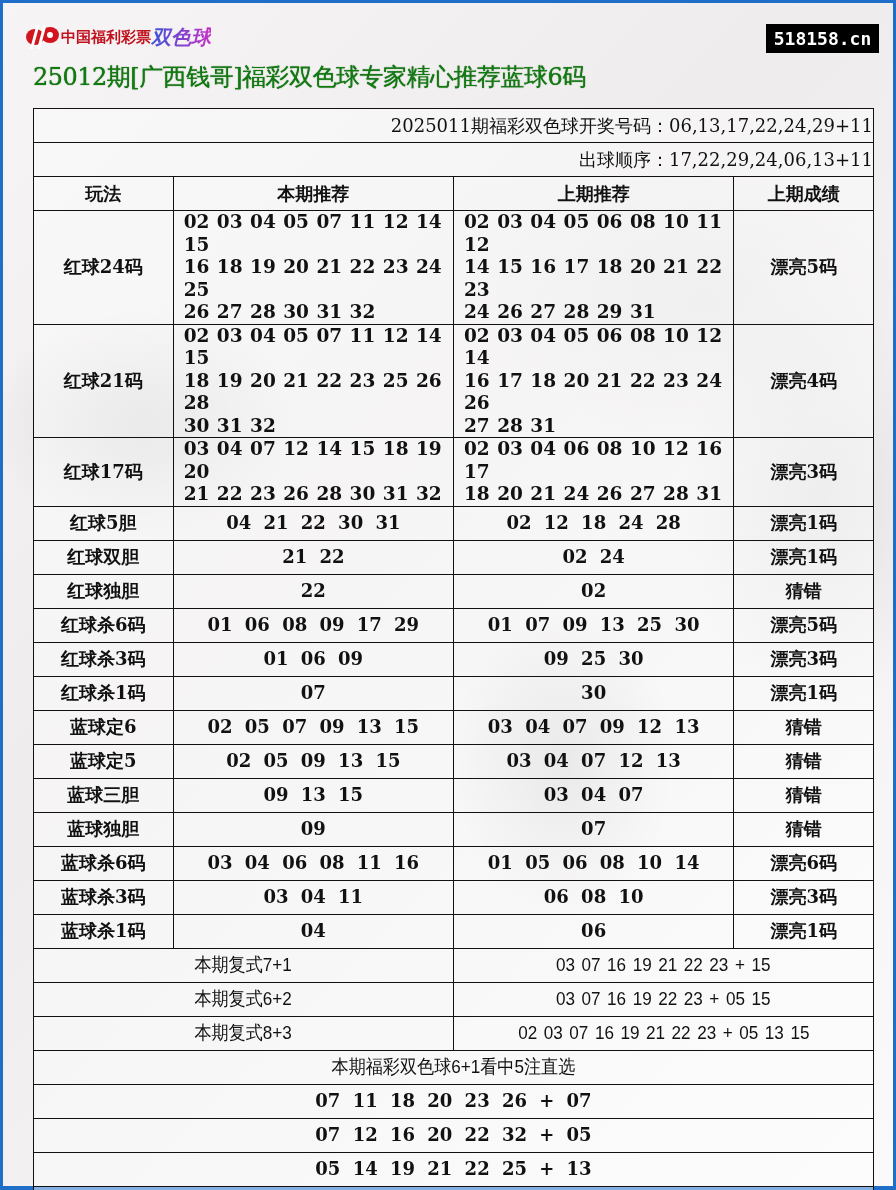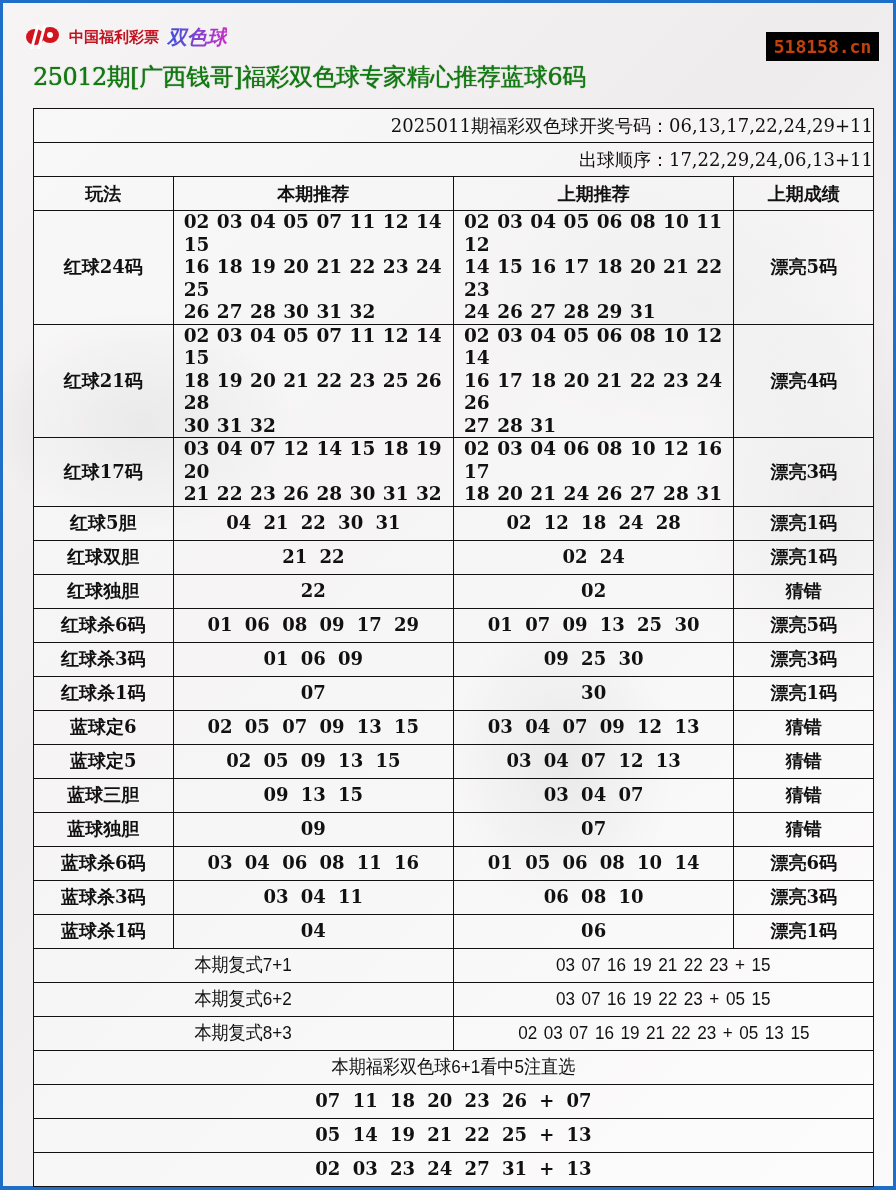--- a/index.html
+++ b/index.html
@@ -14,34 +14,34 @@
     border-left:3px solid #1f6fc8; border-right:3px solid #1f6fc8;
     border-top:3px solid #1f6fc8; border-bottom:4px solid #1f6fc8;
     background:
       radial-gradient(ellipse 220px 160px at 140px 420px, rgba(150,150,150,0.25), transparent 70%),
       radial-gradient(ellipse 160px 220px at 560px 760px, rgba(140,140,140,0.25), transparent 70%),
       radial-gradient(ellipse 200px 300px at 820px 500px, rgba(160,160,160,0.22), transparent 70%),
       radial-gradient(ellipse 300px 200px at 700px 300px, rgba(180,180,180,0.18), transparent 70%),
       linear-gradient(135deg, #f6f4f4 0%, #eeecec 40%, #f5f3f3 70%, #fafafa 100%);
   }
   .logo {
-    position:absolute; left:20px; top:20px; height:28px; display:flex; align-items:center; gap:8px;
+    position:absolute; left:20px; top:20px; height:28px; display:flex; align-items:center; gap:0;
   }
   .logo-mark { width:38px; height:28px; }
   .logo-text {
     font-family:"DejaVu Sans","Liberation Sans",sans-serif; font-weight:bold; font-size:15px;
     color:#c1121f; letter-spacing:0px;
   }
   .logo-ssq {
     font-family:"DejaVu Sans","Liberation Sans",sans-serif; font-weight:bold; font-style:italic; font-size:20px;
     background:linear-gradient(90deg,#3b53d9,#c72fc7); -webkit-background-clip:text; color:transparent;
   }
   .site-badge {
-    position:absolute; left:763px; top:29px; width:113px; height:29px;
-    background:#000; color:#c2410c; font-family:"DejaVu Sans Mono","Liberation Mono",monospace;
+    position:absolute; left:763px; top:21px; width:113px; height:29px;
+    background:#000; color:#ffffff; font-family:"DejaVu Sans Mono","Liberation Mono",monospace;
     font-size:18px; font-weight:bold; line-height:29px; text-align:center;
   }
   .page-title {
     position:absolute; left:30px; top:58px; width:840px; text-align:left;
     font-size:24px; color:#117a11; white-space:nowrap; letter-spacing:-0.5px;
     text-shadow:0 0 1px #0a5a0a;
   }
   table.main {
     position:absolute; left:30px; top:105px; width:841px;
     border-collapse:collapse; table-layout:fixed;
@@ -222,20 +222,23 @@
         <td colspan="2"><span class="compound">02 03 07 16 19 21 22 23 + 05 13 15</span></td>
       </tr>
 
       <tr>
         <td colspan="4"><span class="compound">本期福彩双色球6+1看中5注直选</span></td>
       </tr>
       <tr>
         <td colspan="4" class="spaced">07 11 18 20 23 26 + 07</td>
       </tr>
       <tr>
+        <td colspan="4" class="spaced">07 12 16 20 22 32 + 05</td>
+      </tr>
+      <tr>
         <td colspan="4" class="spaced">05 14 19 21 22 25 + 13</td>
       </tr>
       <tr>
         <td colspan="4" class="spaced">02 03 23 24 27 31 + 13</td>
       </tr>
 
     </tbody>
   </table>
 </div>
 

